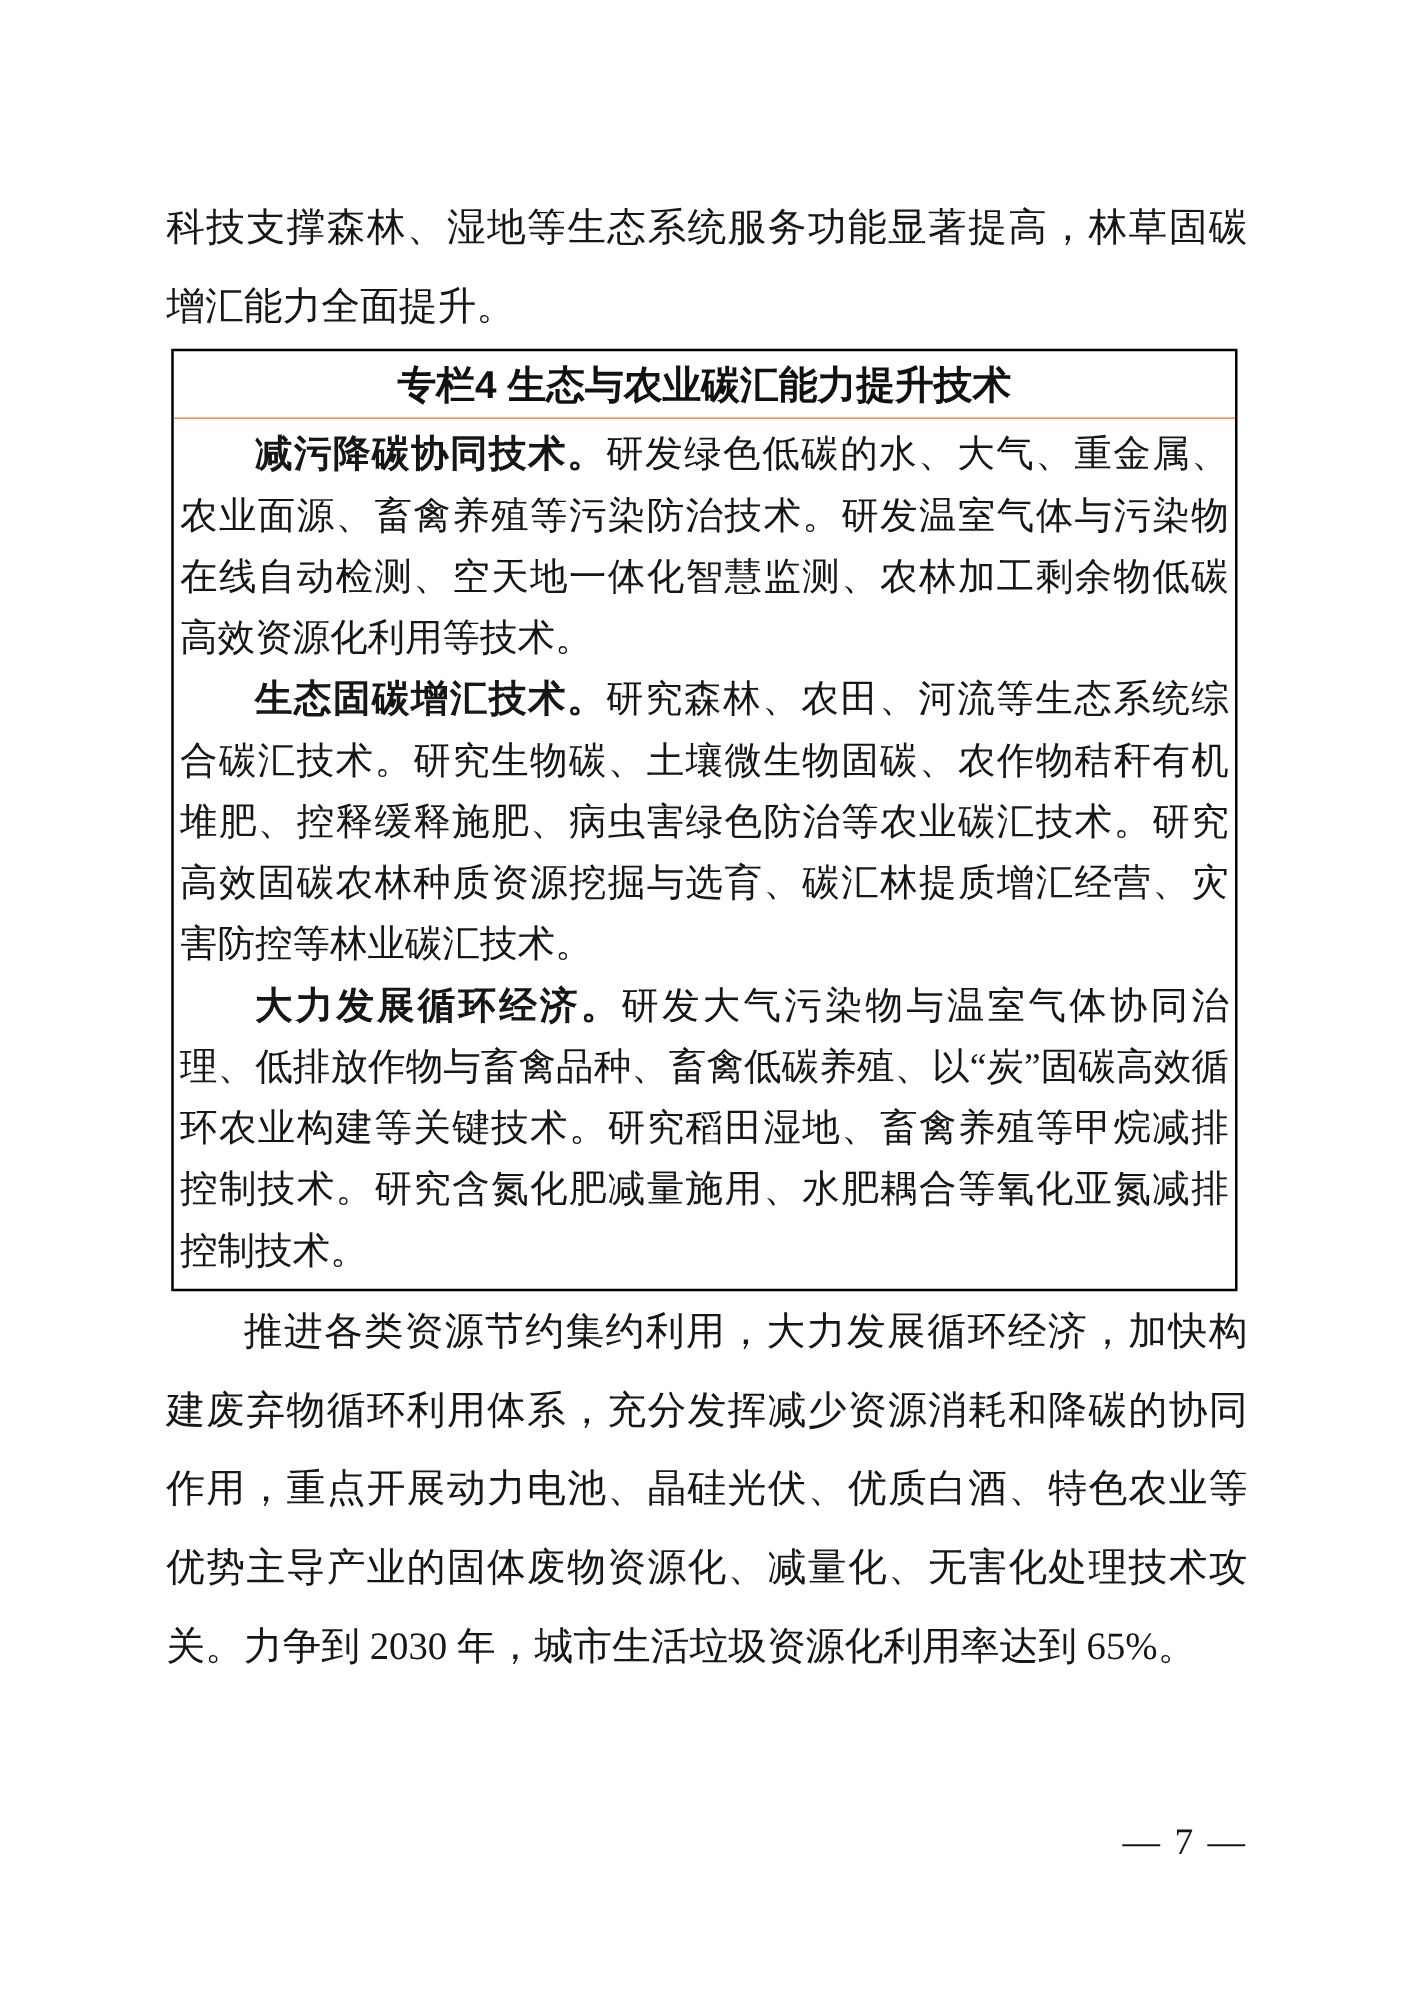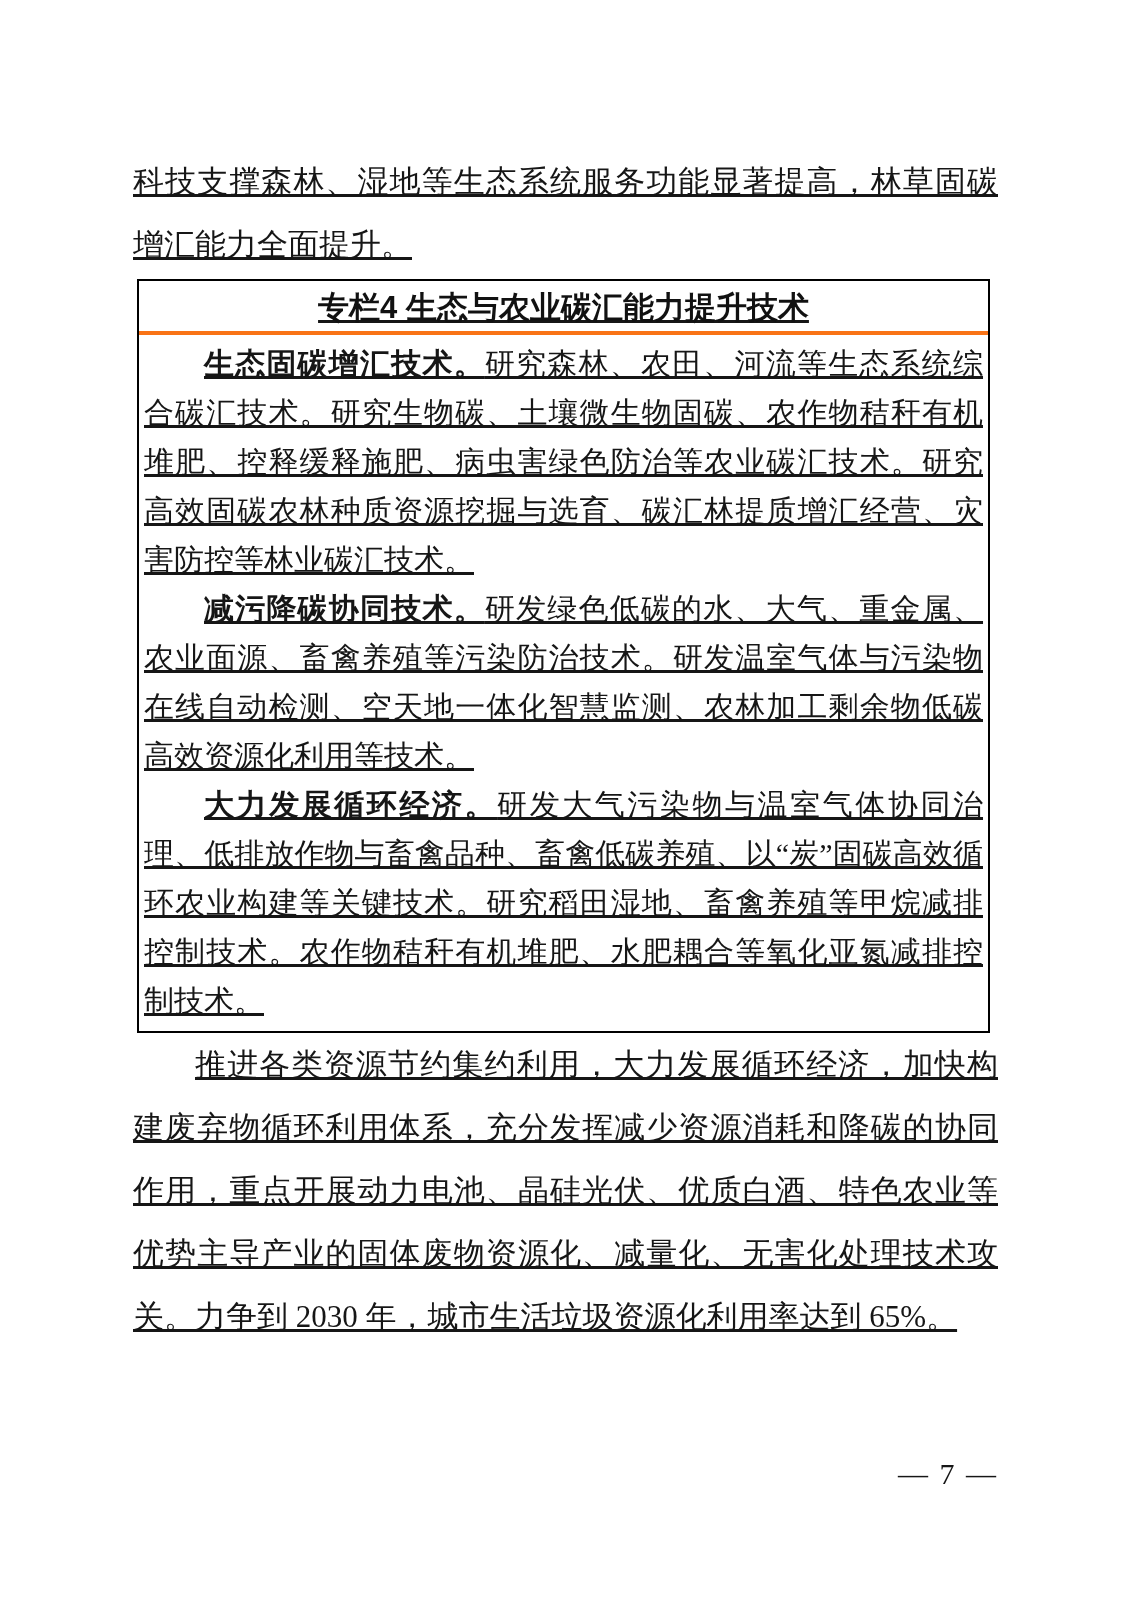--- a/index.html
+++ b/index.html
@@ -9,21 +9,20 @@
     height: 1600px;
     font-family: "Liberation Serif", "DejaVu Serif", serif;
     color: #161616;
   }
   .page {
     position: relative;
     width: 1131px;
     height: 1600px;
     background: #ffffff;
     overflow: hidden;
-    text-decoration: underline;
   }
   .content {
     margin-left: 133px;
     width: 865px;
   }
   .para {
     font-size: 31px;
     line-height: 63px;
     text-align: justify;
     text-justify: inter-ideograph;
@@ -34,21 +33,21 @@
   .column-box {
     margin-top: 3px;
     margin-left: 4px;
     width: 853px;
     border: 2px solid #000000;
     background: #ffffff;
   }
   .column-box-title {
     height: 54px;
     line-height: 54px;
-    border-bottom: 4px solid #f97316;
+    border-bottom: 1px solid #f97316;
     text-align: center;
     font-family: "Liberation Sans", "DejaVu Sans", sans-serif;
     font-weight: 700;
     font-size: 31px;
     color: #111111;
   }
   .column-box-body {
     padding: 4px 5px 6px 5px;
   }
   .box-para {
@@ -80,25 +79,25 @@
 
 <div class="page">
   <div class="content">
 
     <p class="para intro">科技支撑森林、湿地等生态系统服务功能显著提高，林草固碳增汇能力全面提升。</p>
 
     <div class="column-box">
       <div class="column-box-title">专栏4 生态与农业碳汇能力提升技术</div>
       <div class="column-box-body">
 
+        <p class="box-para"><span class="lead">减污降碳协同技术。</span><span>研发绿色低碳的水、大气、重金属、农业面源、畜禽养殖等污染防治技术。研发温室气体与污染物在线自动检测、空天地一体化智慧监测、农林加工剩余物低碳高效资源化利用等技术。</span></p>
+
         <p class="box-para"><span class="lead">生态固碳增汇技术。</span><span>研究森林、农田、河流等生态系统综合碳汇技术。研究生物碳、土壤微生物固碳、农作物秸秆有机堆肥、控释缓释施肥、病虫害绿色防治等农业碳汇技术。研究高效固碳农林种质资源挖掘与选育、碳汇林提质增汇经营、灾害防控等林业碳汇技术。</span></p>
 
-        <p class="box-para"><span class="lead">减污降碳协同技术。</span><span>研发绿色低碳的水、大气、重金属、农业面源、畜禽养殖等污染防治技术。研发温室气体与污染物在线自动检测、空天地一体化智慧监测、农林加工剩余物低碳高效资源化利用等技术。</span></p>
-
-        <p class="box-para"><span class="lead">大力发展循环经济。</span><span>研发大气污染物与温室气体协同治理、低排放作物与畜禽品种、畜禽低碳养殖、以“炭”固碳高效循环农业构建等关键技术。研究稻田湿地、畜禽养殖等甲烷减排控制技术。农作物秸秆有机堆肥、水肥耦合等氧化亚氮减排控制技术。</span></p>
+        <p class="box-para"><span class="lead">大力发展循环经济。</span><span>研发大气污染物与温室气体协同治理、低排放作物与畜禽品种、畜禽低碳养殖、以“炭”固碳高效循环农业构建等关键技术。研究稻田湿地、畜禽养殖等甲烷减排控制技术。研究含氮化肥减量施用、水肥耦合等氧化亚氮减排控制技术。</span></p>
 
       </div>
     </div>
 
 
     <p class="para indent">推进各类资源节约集约利用，大力发展循环经济，加快构建废弃物循环利用体系，充分发挥减少资源消耗和降碳的协同作用，重点开展动力电池、晶硅光伏、优质白酒、特色农业等优势主导产业的固体废物资源化、减量化、无害化处理技术攻关。力争到 2030 年，城市生活垃圾资源化利用率达到 65%。</p>
 
   </div>
 
   <div class="page-footer"><span>— 7 —</span></div>

